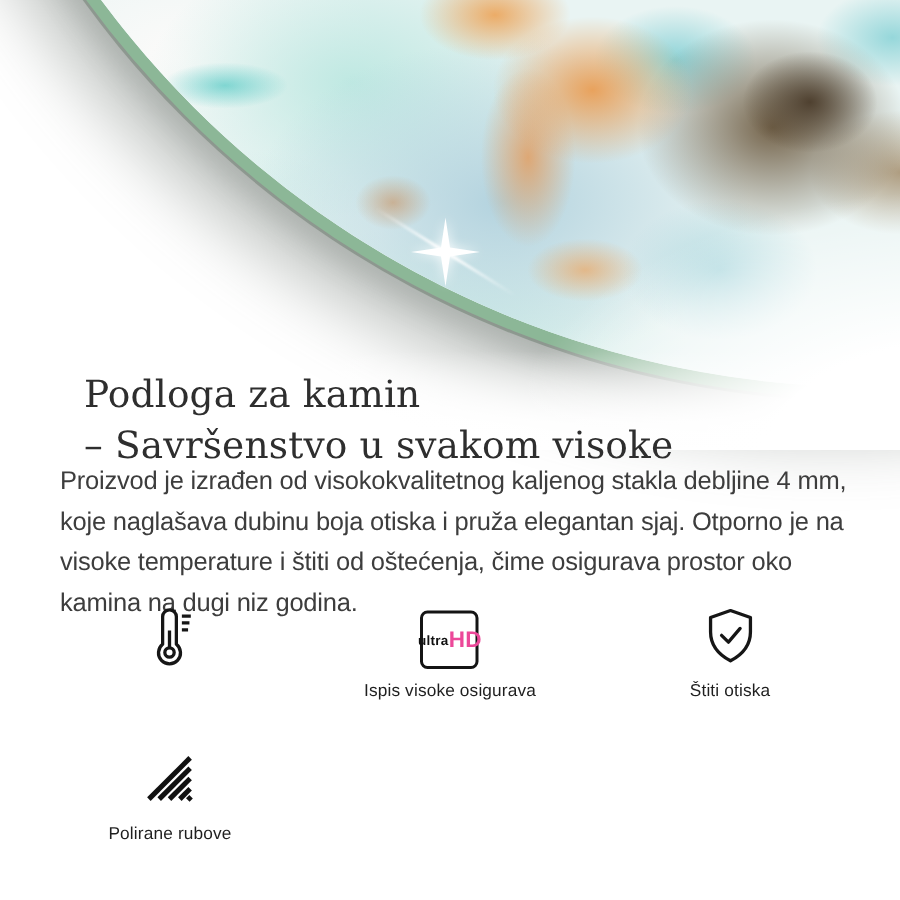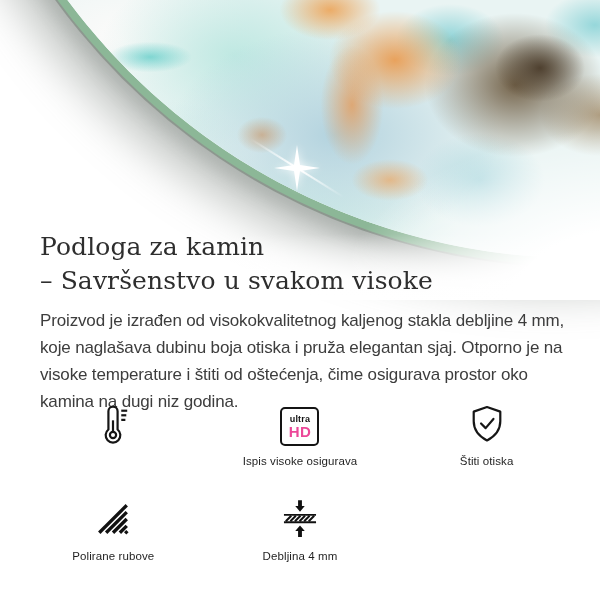--- a/index.html
+++ b/index.html
@@ -68,21 +68,21 @@
   .features{
     position:absolute;left:20px;top:398px;width:560px;z-index:5;
     display:grid;grid-template-columns:1fr 1fr 1fr;row-gap:26px;
   }
   .feature{display:flex;flex-direction:column;align-items:center;}
   .icon-slot{height:48px;display:flex;align-items:flex-end;justify-content:center;}
   .feature-label{margin-top:9px;font-size:11.5px;color:#1f1f1f;letter-spacing:0.1px;}
   .icon-stroke{stroke:#161616;fill:none;stroke-width:2.4;}
   .uhd-box{
     width:39px;height:39px;border:2.6px solid #141414;border-radius:5px;box-sizing:border-box;
-    display:flex;flex-direction:column;align-items:center;justify-content:center;background:#fff;
+    display:flex;flex-direction:row;align-items:center;justify-content:center;background:#fff;
   }
   .uhd-top{font-size:9px;font-weight:700;color:#111;line-height:10px;letter-spacing:0.2px;}
   .uhd-bottom{font-size:15px;font-weight:700;color:#ec4899;line-height:15px;letter-spacing:0.3px;}
 </style>
 </head>
 <body>
 
 <div class="page">
 
   <div class="hero">
@@ -91,21 +91,21 @@
     </div>
     <div class="sparkle">
       <div class="streak"></div>
       <svg width="54" height="54" viewBox="0 0 54 54">
         <path d="M27 4 L30 24 L50 27 L30 30 L27 50 L24 30 L4 27 L24 24 Z" fill="#ffffff"></path>
       </svg>
     </div>
     <div class="hero-fade"></div>
   </div>
 
-  <h1 class="title" style="margin:0;">
+  <h1 class="title" style="margin:16px;">
     <span>Podloga za kamin</span>
     <span>– Savršenstvo u svakom visoke</span>
   </h1>
 
   <p class="description" style="margin:0;">Proizvod je izrađen od visokokvalitetnog kaljenog stakla debljine 4 mm, koje naglašava dubinu boja otiska i pruža elegantan sjaj. Otporno je na visoke temperature i štiti od oštećenja, čime osigurava prostor oko kamina na dugi niz godina.</p>
 
   <div class="features">
 
     <div class="feature">
       <div class="icon-slot">
@@ -149,36 +149,15 @@
             <line x1="16.5" y1="39" x2="39" y2="16.5"></line>
             <line x1="24" y1="39" x2="39" y2="24"></line>
             <line x1="31.5" y1="39" x2="39" y2="31.5"></line>
             <line x1="37.3" y1="39.7" x2="39.7" y2="37.3"></line>
           </g>
         </svg>
       </div>
       <span class="feature-label">Polirane rubove</span>
     </div>
 
-    <div class="feature">
-      <div class="icon-slot">
-        <svg width="44" height="44" viewBox="0 0 48 48">
-          <path d="M24 16 L18.8 9.8 h3.1 V3.5 h4.2 v6.3 h3.1 Z" fill="#111"></path>
-          <path d="M24 31 L18.8 37.2 h3.1 v6.3 h4.2 v-6.3 h3.1 Z" fill="#111"></path>
-          <g stroke="#111" stroke-width="2" fill="none">
-            <line x1="6.5" y1="19.5" x2="41.5" y2="19.5"></line>
-            <line x1="6.5" y1="27.5" x2="41.5" y2="27.5"></line>
-          </g>
-          <g stroke="#111" stroke-width="2.2" fill="none">
-            <line x1="8.5" y1="26.5" x2="14.5" y2="20.5"></line>
-            <line x1="13.5" y1="26.5" x2="19.5" y2="20.5"></line>
-            <line x1="18.5" y1="26.5" x2="24.5" y2="20.5"></line>
-            <line x1="23.5" y1="26.5" x2="29.5" y2="20.5"></line>
-            <line x1="28.5" y1="26.5" x2="34.5" y2="20.5"></line>
-            <line x1="33.5" y1="26.5" x2="39.5" y2="20.5"></line>
-          </g>
-        </svg>
-      </div>
-      <span class="feature-label">Debljina 4 mm</span>
-    </div>
 
   </div>
 </div>
 
 </body></html>

